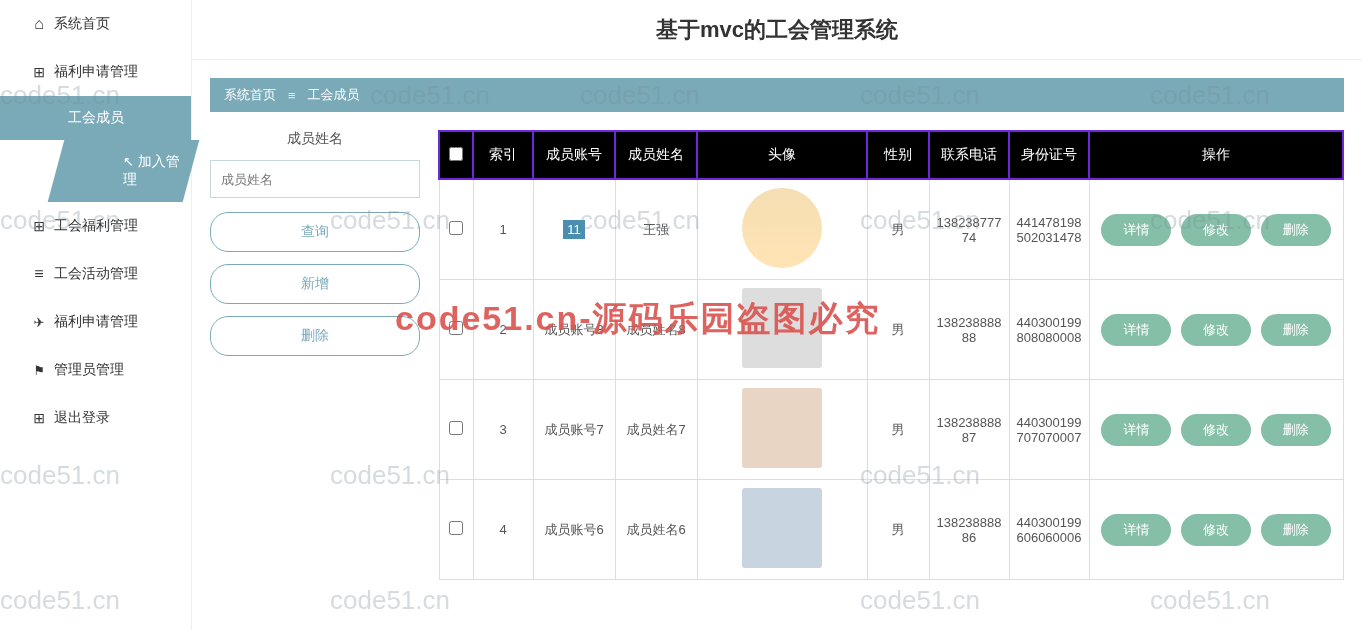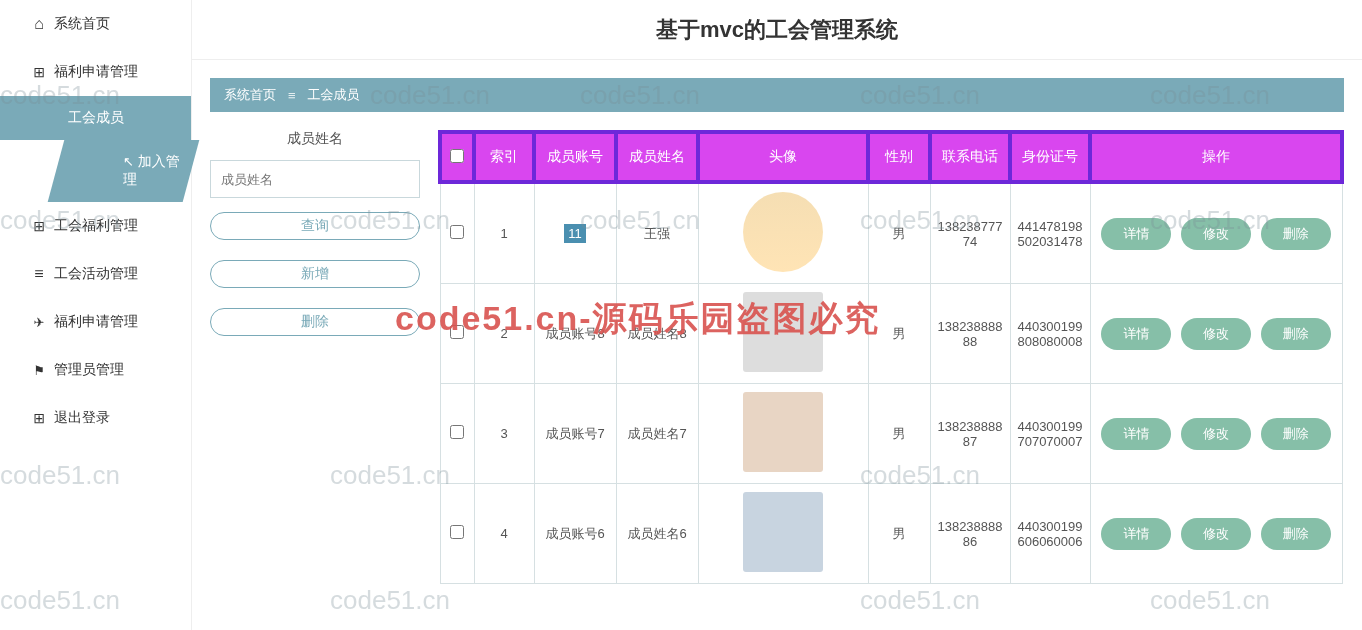--- a/index.html
+++ b/index.html
@@ -15,24 +15,24 @@
 .header { position: absolute; left: 192px; right: 0; top: 0; height: 60px; display: flex; align-items: center; justify-content: center; border-bottom: 1px solid #eee; }
 .header-title { font-size: 22px; font-weight: bold; }
 .header-right { position: absolute; right: 30px; top: 0; height: 60px; display: flex; align-items: center; gap: 18px; font-size: 13px; color: #555; }
 .content { position: absolute; left: 192px; right: 0; top: 60px; bottom: 0; padding: 18px; overflow: hidden; }
 .breadcrumb { background: #7aaab8; color: #fff; padding: 8px 14px; font-size: 13px; display: flex; gap: 12px; align-items: center; }
 .breadcrumb .sep { opacity: .8; }
 .main-row { display: flex; gap: 18px; margin-top: 18px; }
 .search-panel { width: 210px; flex-shrink: 0; }
 .search-label { text-align: center; margin-bottom: 12px; color: #555; }
 .search-input { width: 100%; height: 38px; border: 1px solid #c9d8dc; padding: 0 10px; font-size: 13px; color: #999; margin-bottom: 14px; outline: none; }
-.pill-btn { width: 100%; height: 28px; border: 1px solid #7aaab8; border-radius: 18px; background: #fff; color: #7aaab8; cursor: pointer; font-size: 14px; margin-bottom: 20px; text-align: center; }
+.pill-btn { width: 100%; height: 40px; border: 1px solid #7aaab8; border-radius: 18px; background: #fff; color: #7aaab8; cursor: pointer; font-size: 14px; margin-bottom: 12px; text-align: center; }
 .table-wrap { flex: 1; overflow: hidden; }
 table { border-collapse: collapse; width: 100%; }
-th { background: #d946ef; color: #fff; font-weight: normal; padding: 14px 6px; border: 4px solid #6d28d9; font-size: 14px; }
+th { background: #000000; color: #fff; font-weight: normal; padding: 14px 6px; border: 2px solid #6d28d9; font-size: 14px; }
 td { border: 1px solid #d6e0e2; padding: 8px 6px; text-align: center; vertical-align: middle; color: #555; font-size: 13px; }
 .chk { width: 14px; height: 14px; }
 .avatar-cell { height: 100px; }
 .avatar-img { width: 80px; height: 80px; background: #eee; display: inline-block; border-radius: 3px; }
 .act-btn { display: inline-block; background: #86bfa8; color: #fff; border: none; border-radius: 16px; padding: 7px 22px; margin: 0 3px; cursor: pointer; font-size: 13px; }
 .highlight-cell { background: #4a8fb0; color: #fff; display: inline-block; padding: 2px 4px; }
 .icon-home::before { content: "⌂"; font-size: 16px; }
 .icon-person::before { content: "👤"; font-size: 13px; }
 .icon-grid::before { content: "⊞"; font-size: 14px; }
 .icon-list::before { content: "≡"; font-size: 16px; }

